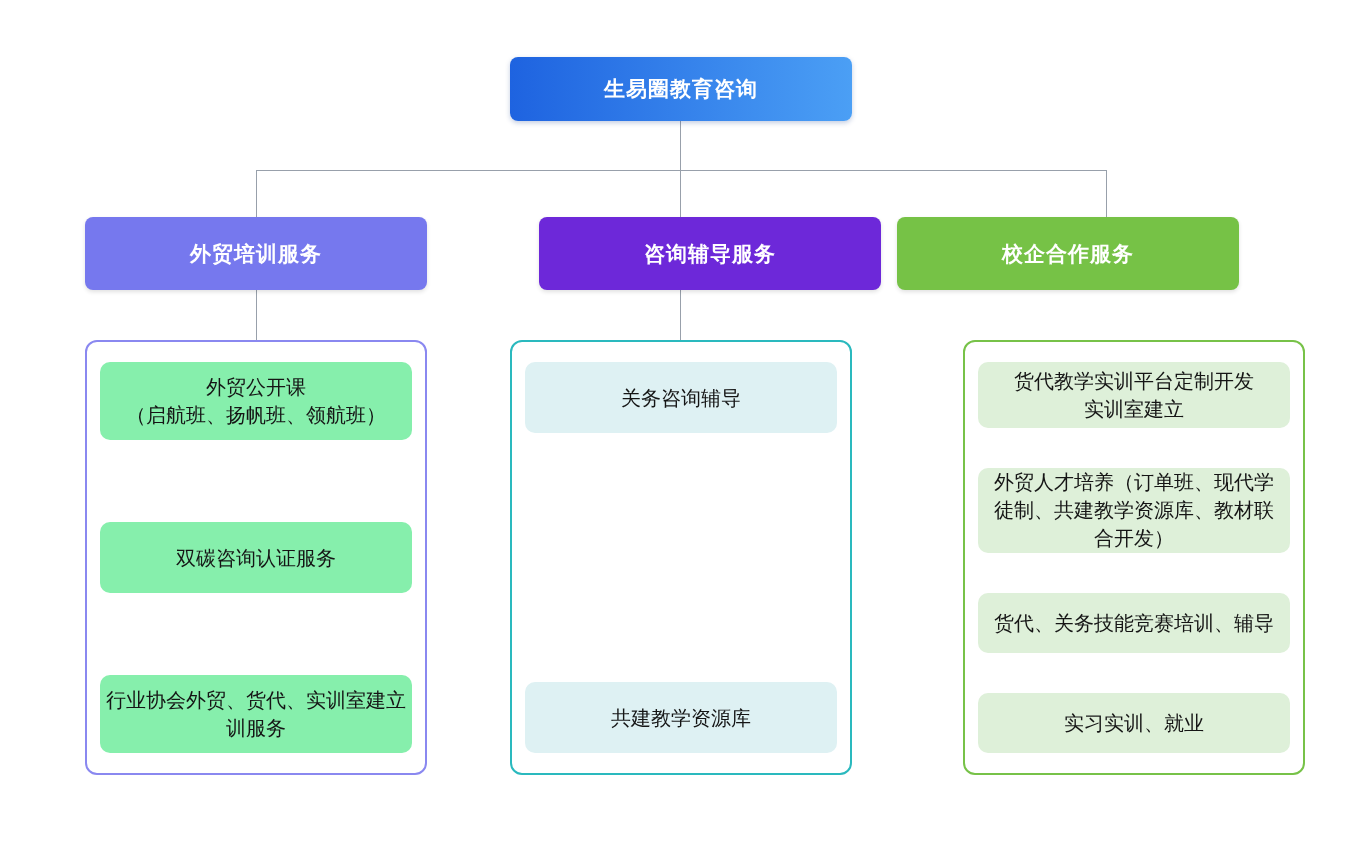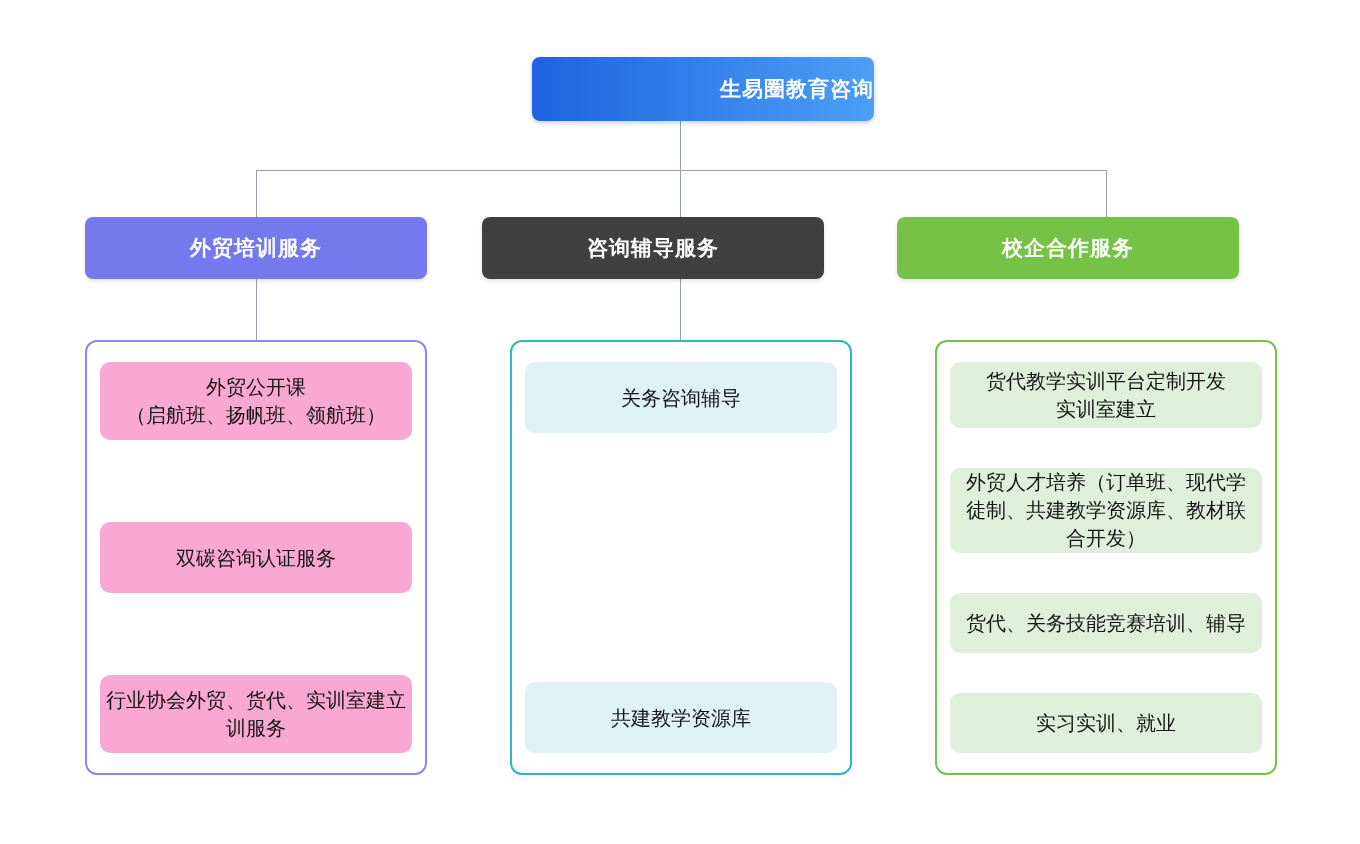--- a/index.html
+++ b/index.html
@@ -24,67 +24,67 @@
   .line-root-down   { left: 680px; top: 121px; height: 49px; }
   .line-horizontal  { left: 256px; top: 170px; width: 850px; }
   .line-drop-left   { left: 256px;  top: 170px; height: 47px; }
   .line-drop-mid    { left: 680px;  top: 170px; height: 47px; }
   .line-drop-right  { left: 1106px; top: 170px; height: 47px; }
   .line-left-cont   { left: 256px;  top: 279px; height: 61px; }
   .line-mid-cont    { left: 680px;  top: 279px; height: 61px; }
   
   .root-node {
     position: absolute;
-    left: 532px; top: 57px;
+    left: 510px; top: 57px;
     width: 342px; height: 64px;
     border-radius: 8px;
     background: linear-gradient(90deg, #1e63e0 0%, #4b9ff5 100%);
     box-shadow: 0 2px 5px rgba(20,60,140,0.25);
-    display: flex; align-items: center; justify-content: flex-end;
+    display: flex; align-items: center; justify-content: center;
     color: #ffffff; font-size: 21px; font-weight: 700;
     letter-spacing: 1px;
   }
   
   .branch-header {
     position: absolute;
     top: 217px;
-    width: 342px; height: 62px;
+    width: 342px; height: 73px;
     border-radius: 8px;
     display: flex; align-items: center; justify-content: center;
     color: #ffffff; font-size: 21px; font-weight: 700;
     letter-spacing: 1px;
     box-shadow: 0 2px 4px rgba(0,0,0,0.12);
   }
   .bh-0 { left: 85px;  background: #7678ee; }
-  .bh-1 { left: 482px; background: #404040; }
+  .bh-1 { left: 539px; background: #6d28d9; }
   .bh-2 { left: 897px; background: #76c246; }
   
   .branch-container {
     position: absolute;
     top: 340px;
     width: 342px; height: 435px;
     box-sizing: border-box;
     border-radius: 12px;
     background: #ffffff;
     border: 2px solid;
     display: flex; flex-direction: column;
     justify-content: space-between;
     padding: 20px 13px;
   }
   .bc-0 { left: 85px;  border-color: #8a88f0; }
   .bc-1 { left: 510px; border-color: #2ab9be; }
-  .bc-2 { left: 935px; border-color: #77c248; gap: 40px; }
+  .bc-2 { left: 963px; border-color: #77c248; gap: 40px; }
   
   .service-item {
     border-radius: 10px;
     display: flex; align-items: center; justify-content: center;
     padding: 0 6px;
     box-sizing: border-box;
   }
-  .bc-0 .service-item { background: #f9a8d4; }
+  .bc-0 .service-item { background: #86efac; }
   .bc-1 .service-item { background: #def1f3; }
   .bc-2 .service-item { background: #def0d9; }
   .h1 { height: 71px; }
   .h2 { height: 78px; }
   .h3 { height: 100px; }
   .item-text {
     white-space: pre-line;
     text-align: center;
     font-size: 20px;
     line-height: 28px;

